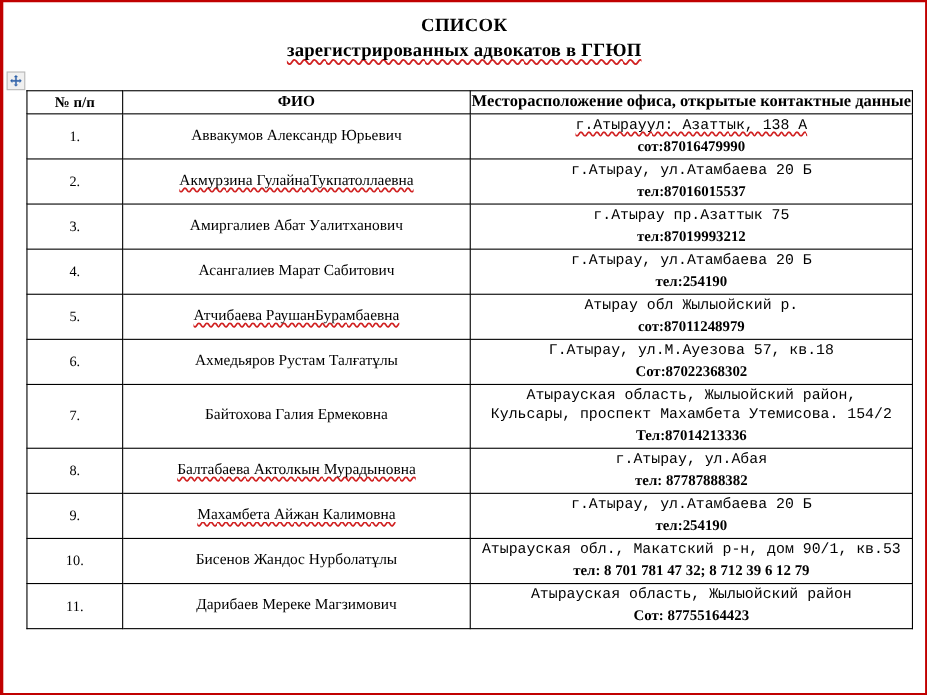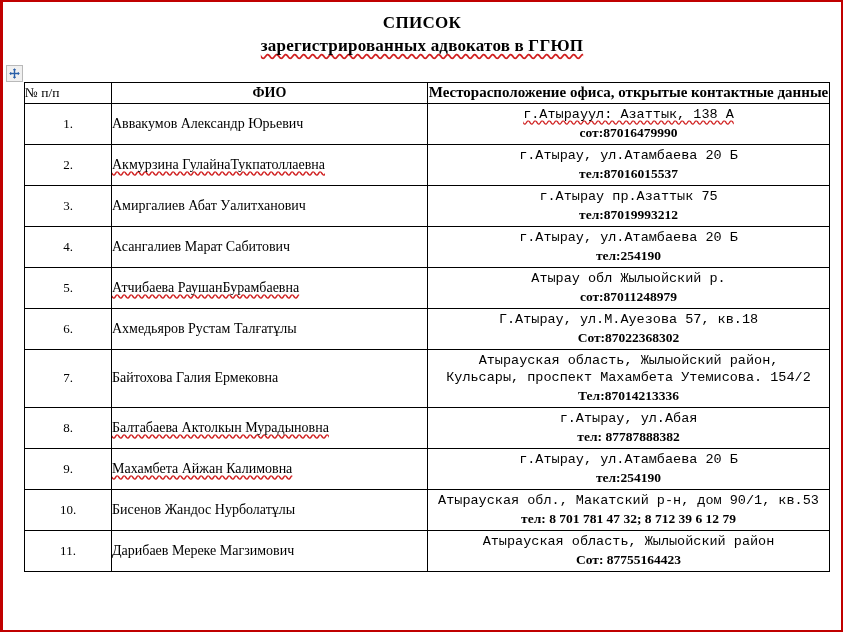--- a/index.html
+++ b/index.html
@@ -85,36 +85,36 @@
 
   
   .hdr-cell {
     font-weight: bold;
     font-size: 13.5px;
     text-align: center;
     line-height: 1.3;
   }
   .hdr-num {
     vertical-align: bottom;
-    text-align: left;
+    text-align: center;
     padding: 0 0 4px 6px;
     font-size: 13.5px;
-    font-weight: normal;
+    font-weight: bold;
   }
   .hdr-fio  { padding: 4px 2px; font-size: 14px; }
   .hdr-addr { padding: 6px 8px; font-size: 15px; }
 
   
   .cell-num {
     text-align: center;
     font-size: 13px;
     padding: 2px 0;
   }
   .cell-fio {
-    text-align: left;
+    text-align: center;
     font-size: 14px;
     padding: 3px 6px;
     line-height: 1.25;
   }
   .cell-addr {
     text-align: center;
     font-size: 13.5px;
     padding: 3px 6px;
     line-height: 1.3;
   }

